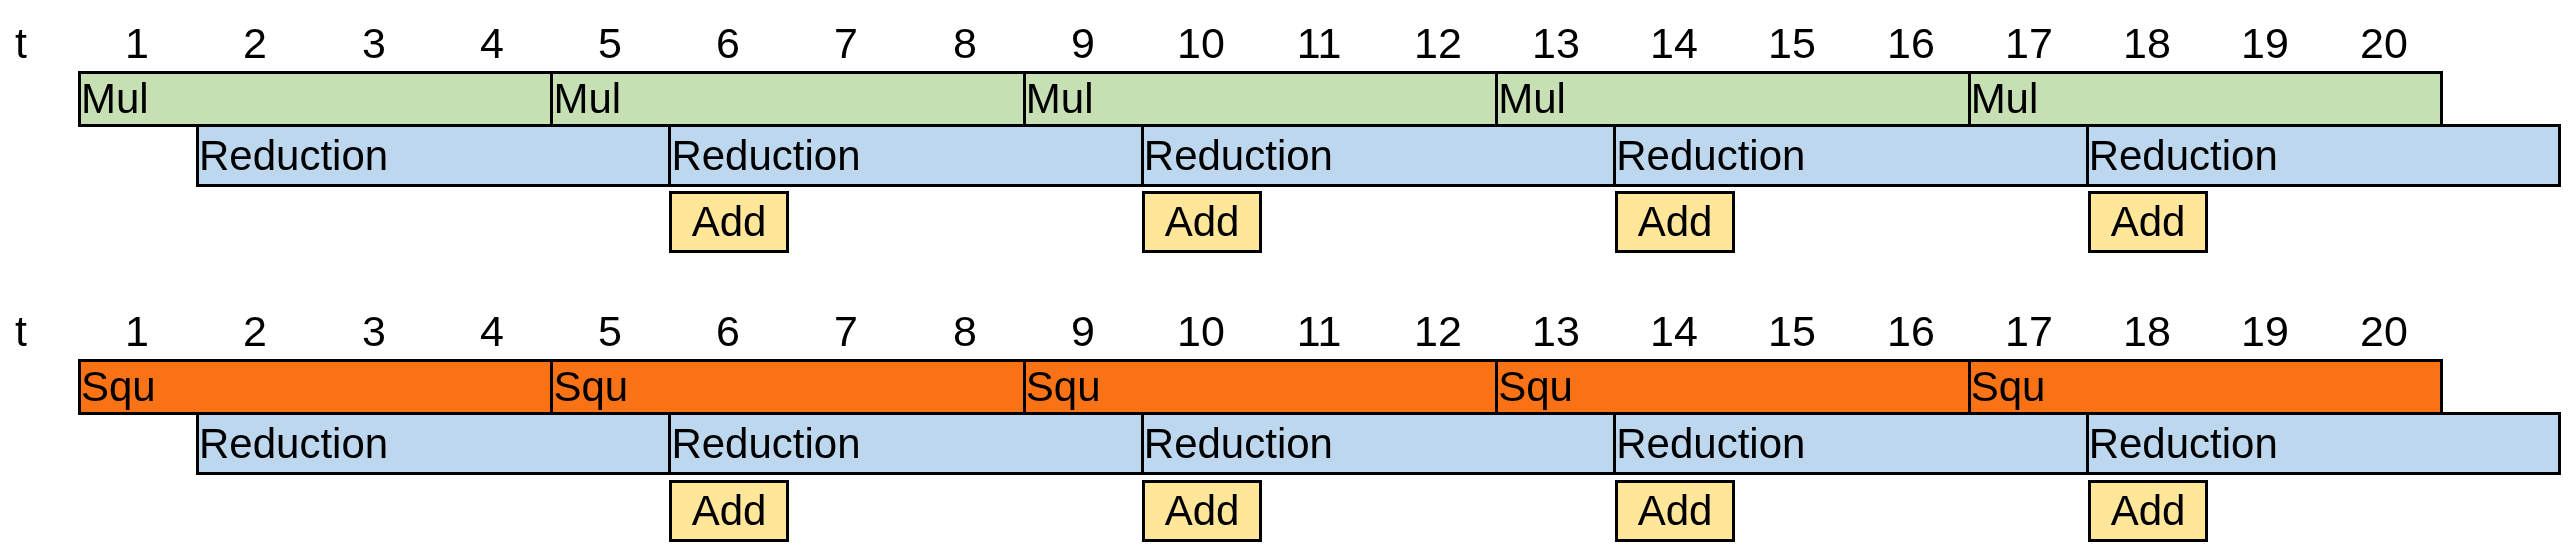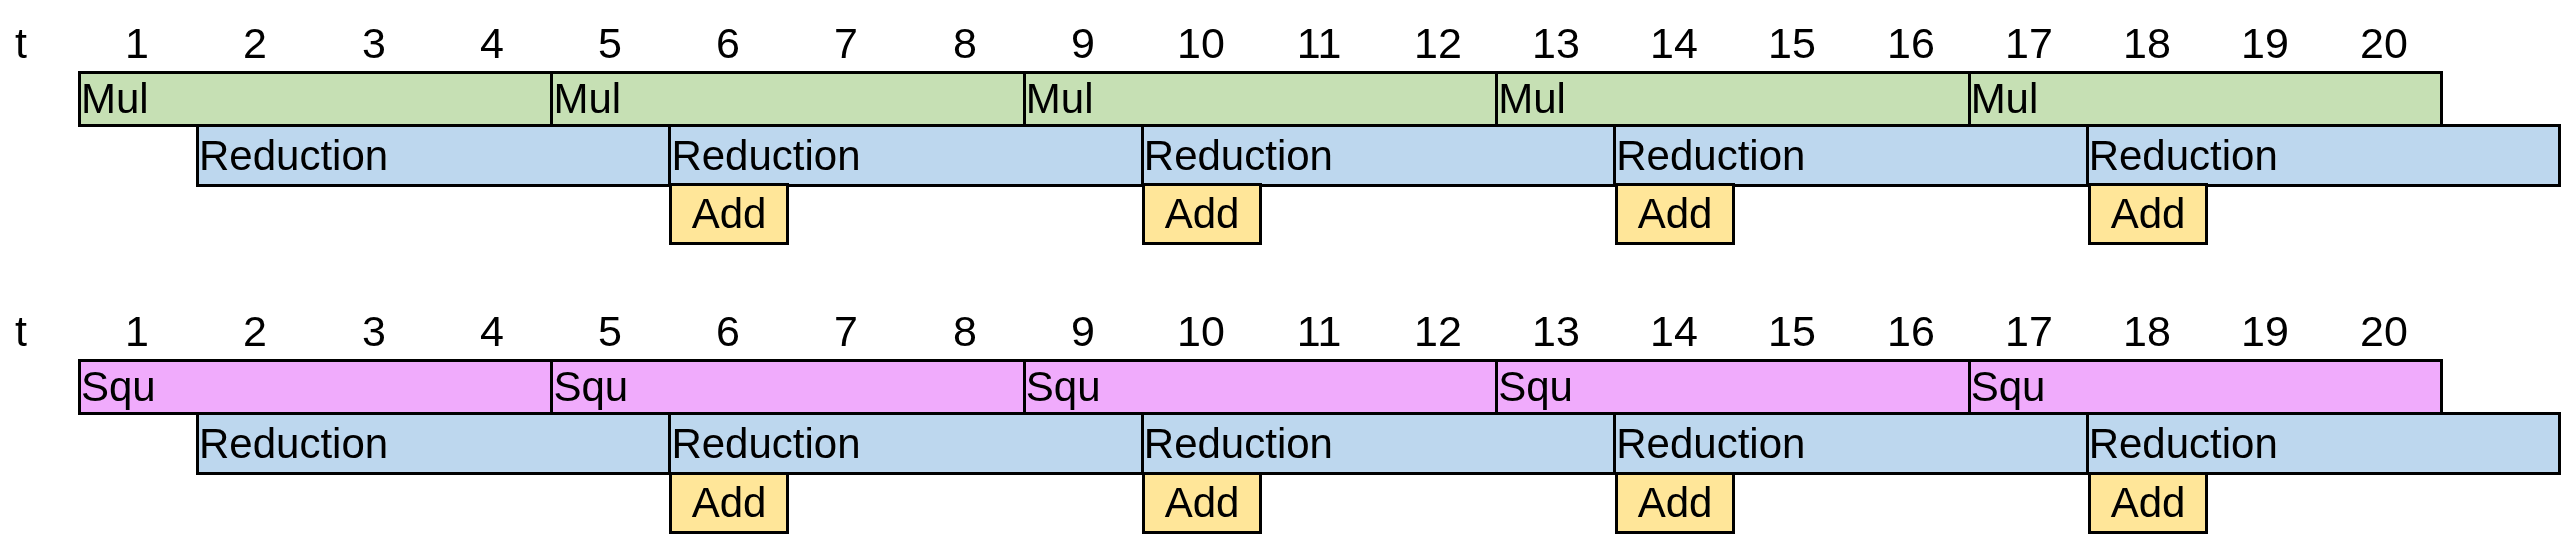--- a/index.html
+++ b/index.html
@@ -42,20 +42,21 @@
   .bar-segment + .bar-segment {
     border-left: 3.2px solid #000000;
   }
   .add-box {
     position: absolute;
     display: flex;
     align-items: center;
     justify-content: center;
     box-sizing: border-box;
     border: 3.2px solid #000000;
+    margin-top: 8px;
   }
   .segment-label {
     font-size: 42px;
     line-height: 1;
     white-space: nowrap;
   }
 </style>
 </head>
 <body>
 
@@ -144,21 +145,21 @@
       <div class="tick-label" style="left: 1319px; top: 309px;">11</div>
       <div class="tick-label" style="left: 1438px; top: 309px;">12</div>
       <div class="tick-label" style="left: 1556px; top: 309px;">13</div>
       <div class="tick-label" style="left: 1674px; top: 309px;">14</div>
       <div class="tick-label" style="left: 1792px; top: 309px;">15</div>
       <div class="tick-label" style="left: 1911px; top: 309px;">16</div>
       <div class="tick-label" style="left: 2029px; top: 309px;">17</div>
       <div class="tick-label" style="left: 2147px; top: 309px;">18</div>
       <div class="tick-label" style="left: 2265px; top: 309px;">19</div>
       <div class="tick-label" style="left: 2384px; top: 309px;">20</div>
-      <div class="bar-row" style="left: 78px; width: 2365px; top: 359px; height: 56px; background: #f0abfc; border-color: rgb(0, 0, 0); z-index: 1;">
+      <div class="bar-row" style="left: 78px; width: 2365px; top: 359px; height: 56px; background: #f97316; border-color: rgb(0, 0, 0); z-index: 1;">
         <div class="bar-segment">
           <span class="segment-label" style="color: rgb(0, 0, 0);">Squ</span>
         </div>
         <div class="bar-segment">
           <span class="segment-label" style="color: rgb(0, 0, 0);">Squ</span>
         </div>
         <div class="bar-segment">
           <span class="segment-label" style="color: rgb(0, 0, 0);">Squ</span>
         </div>
         <div class="bar-segment">

